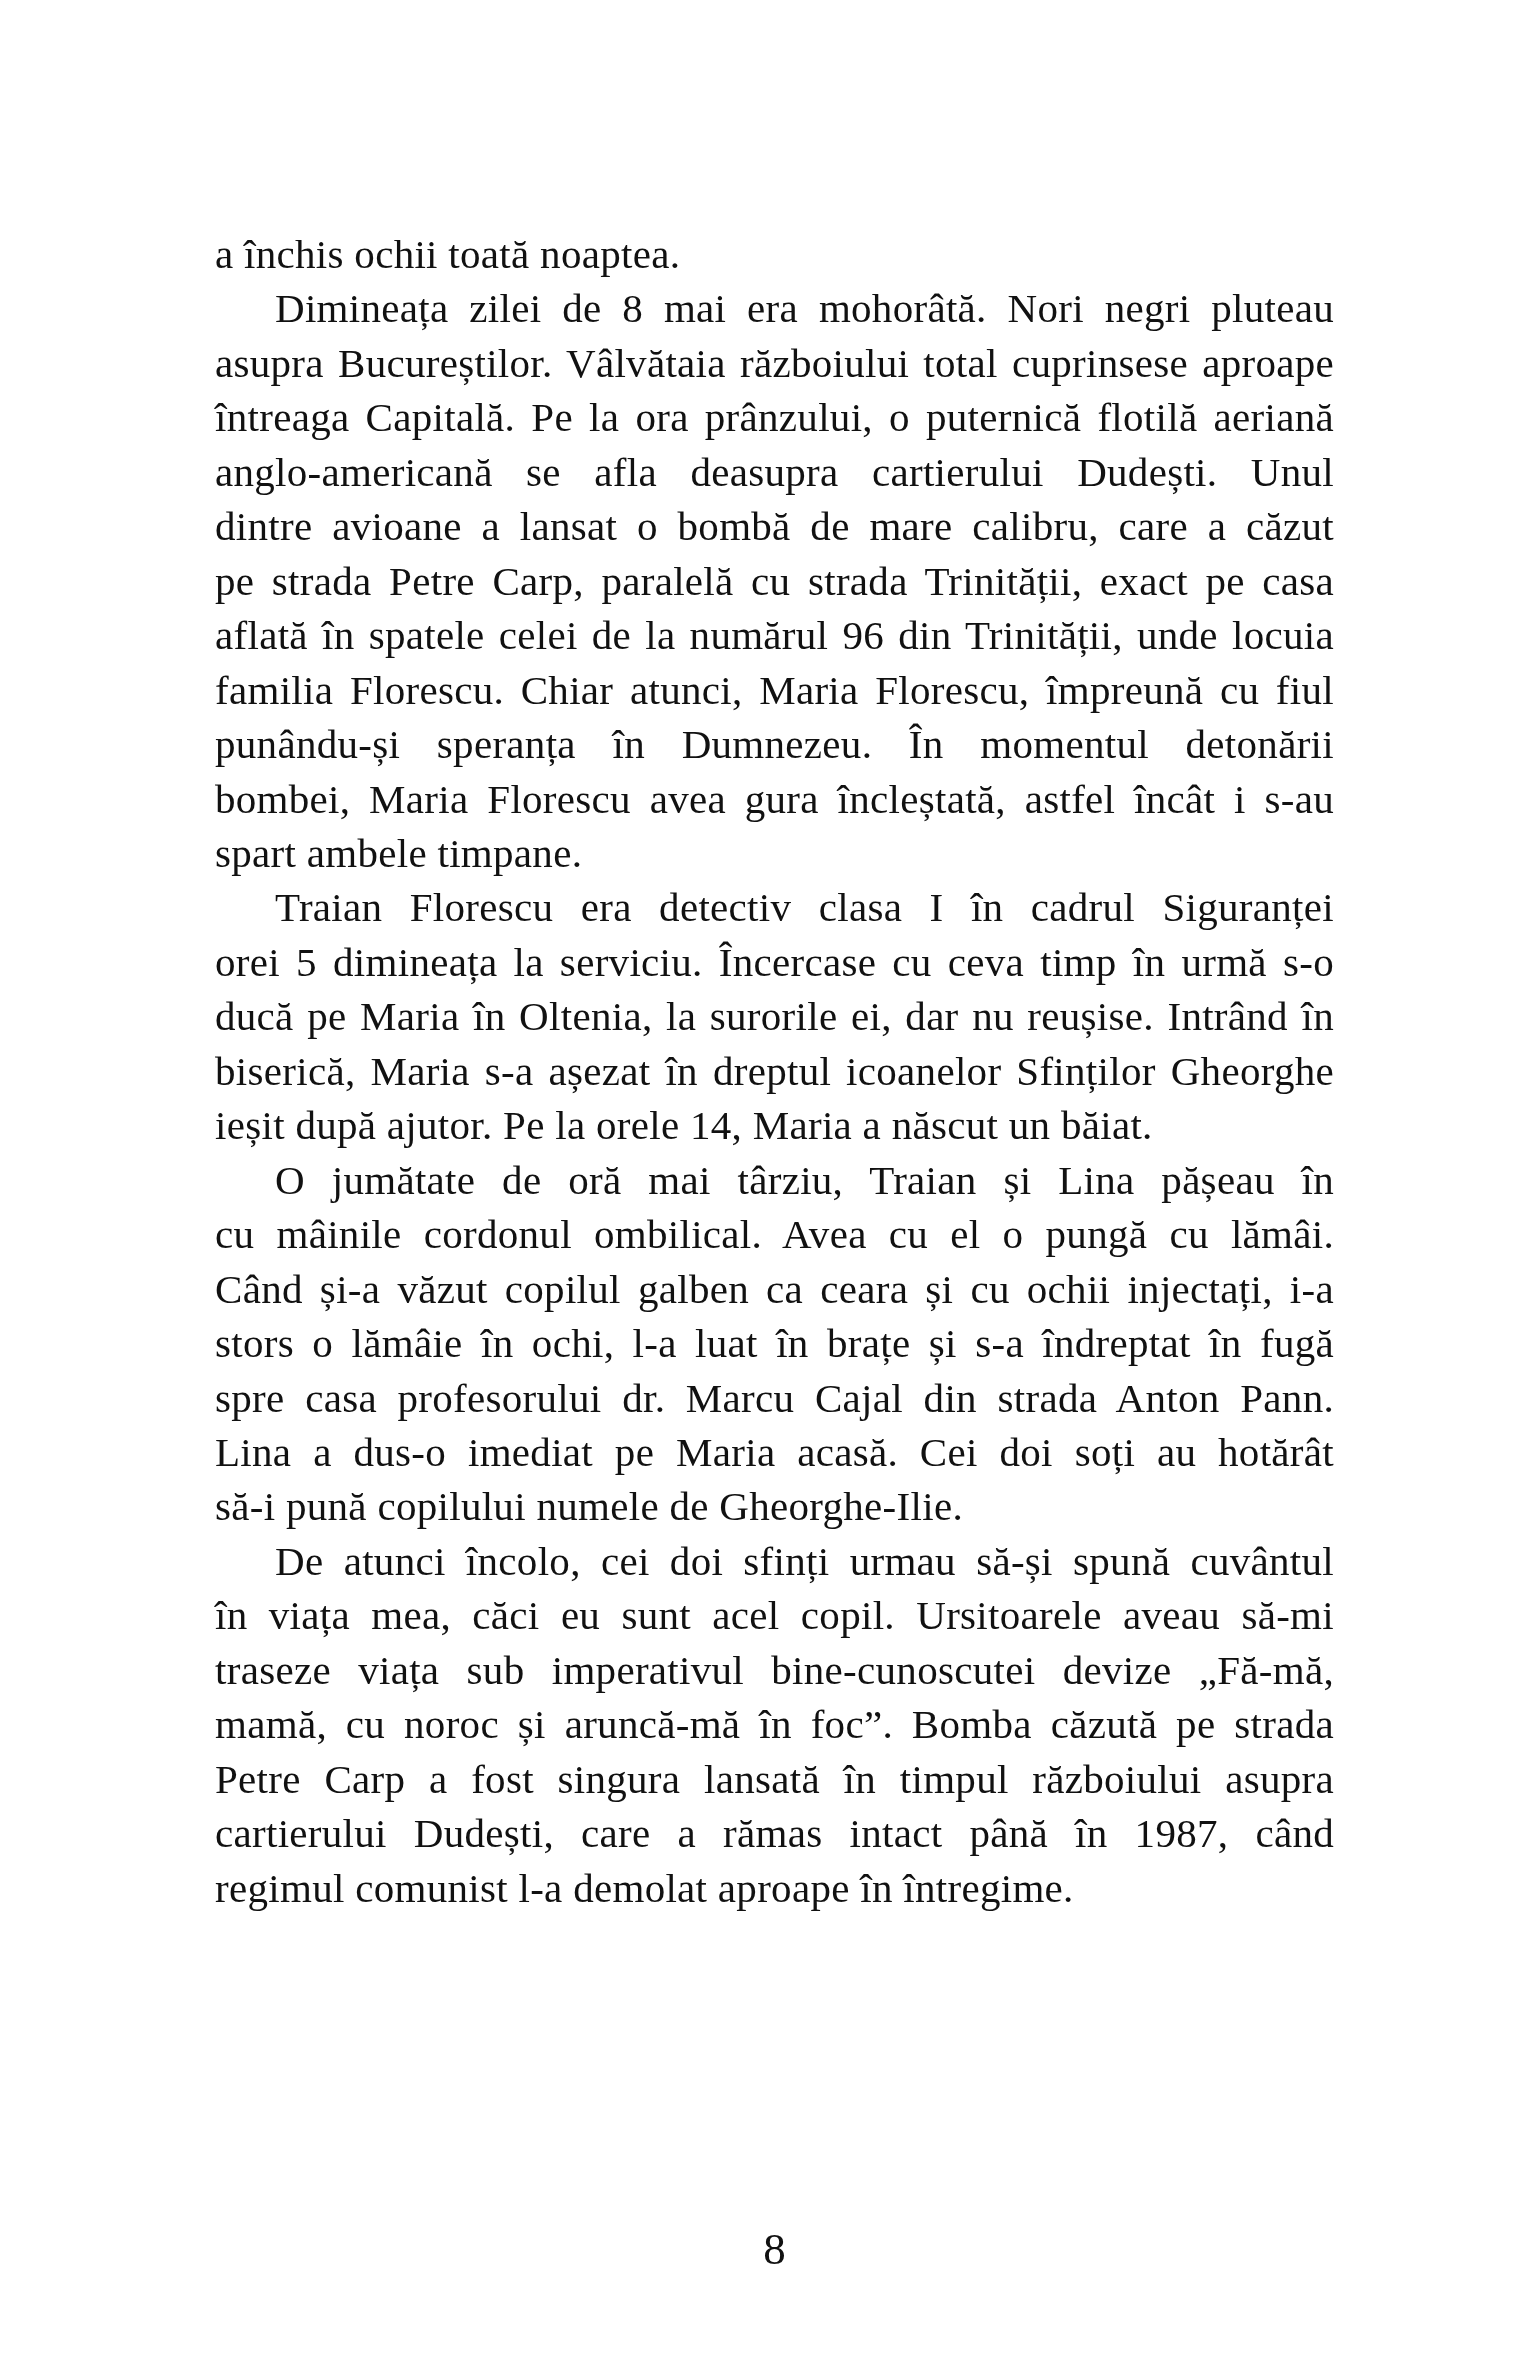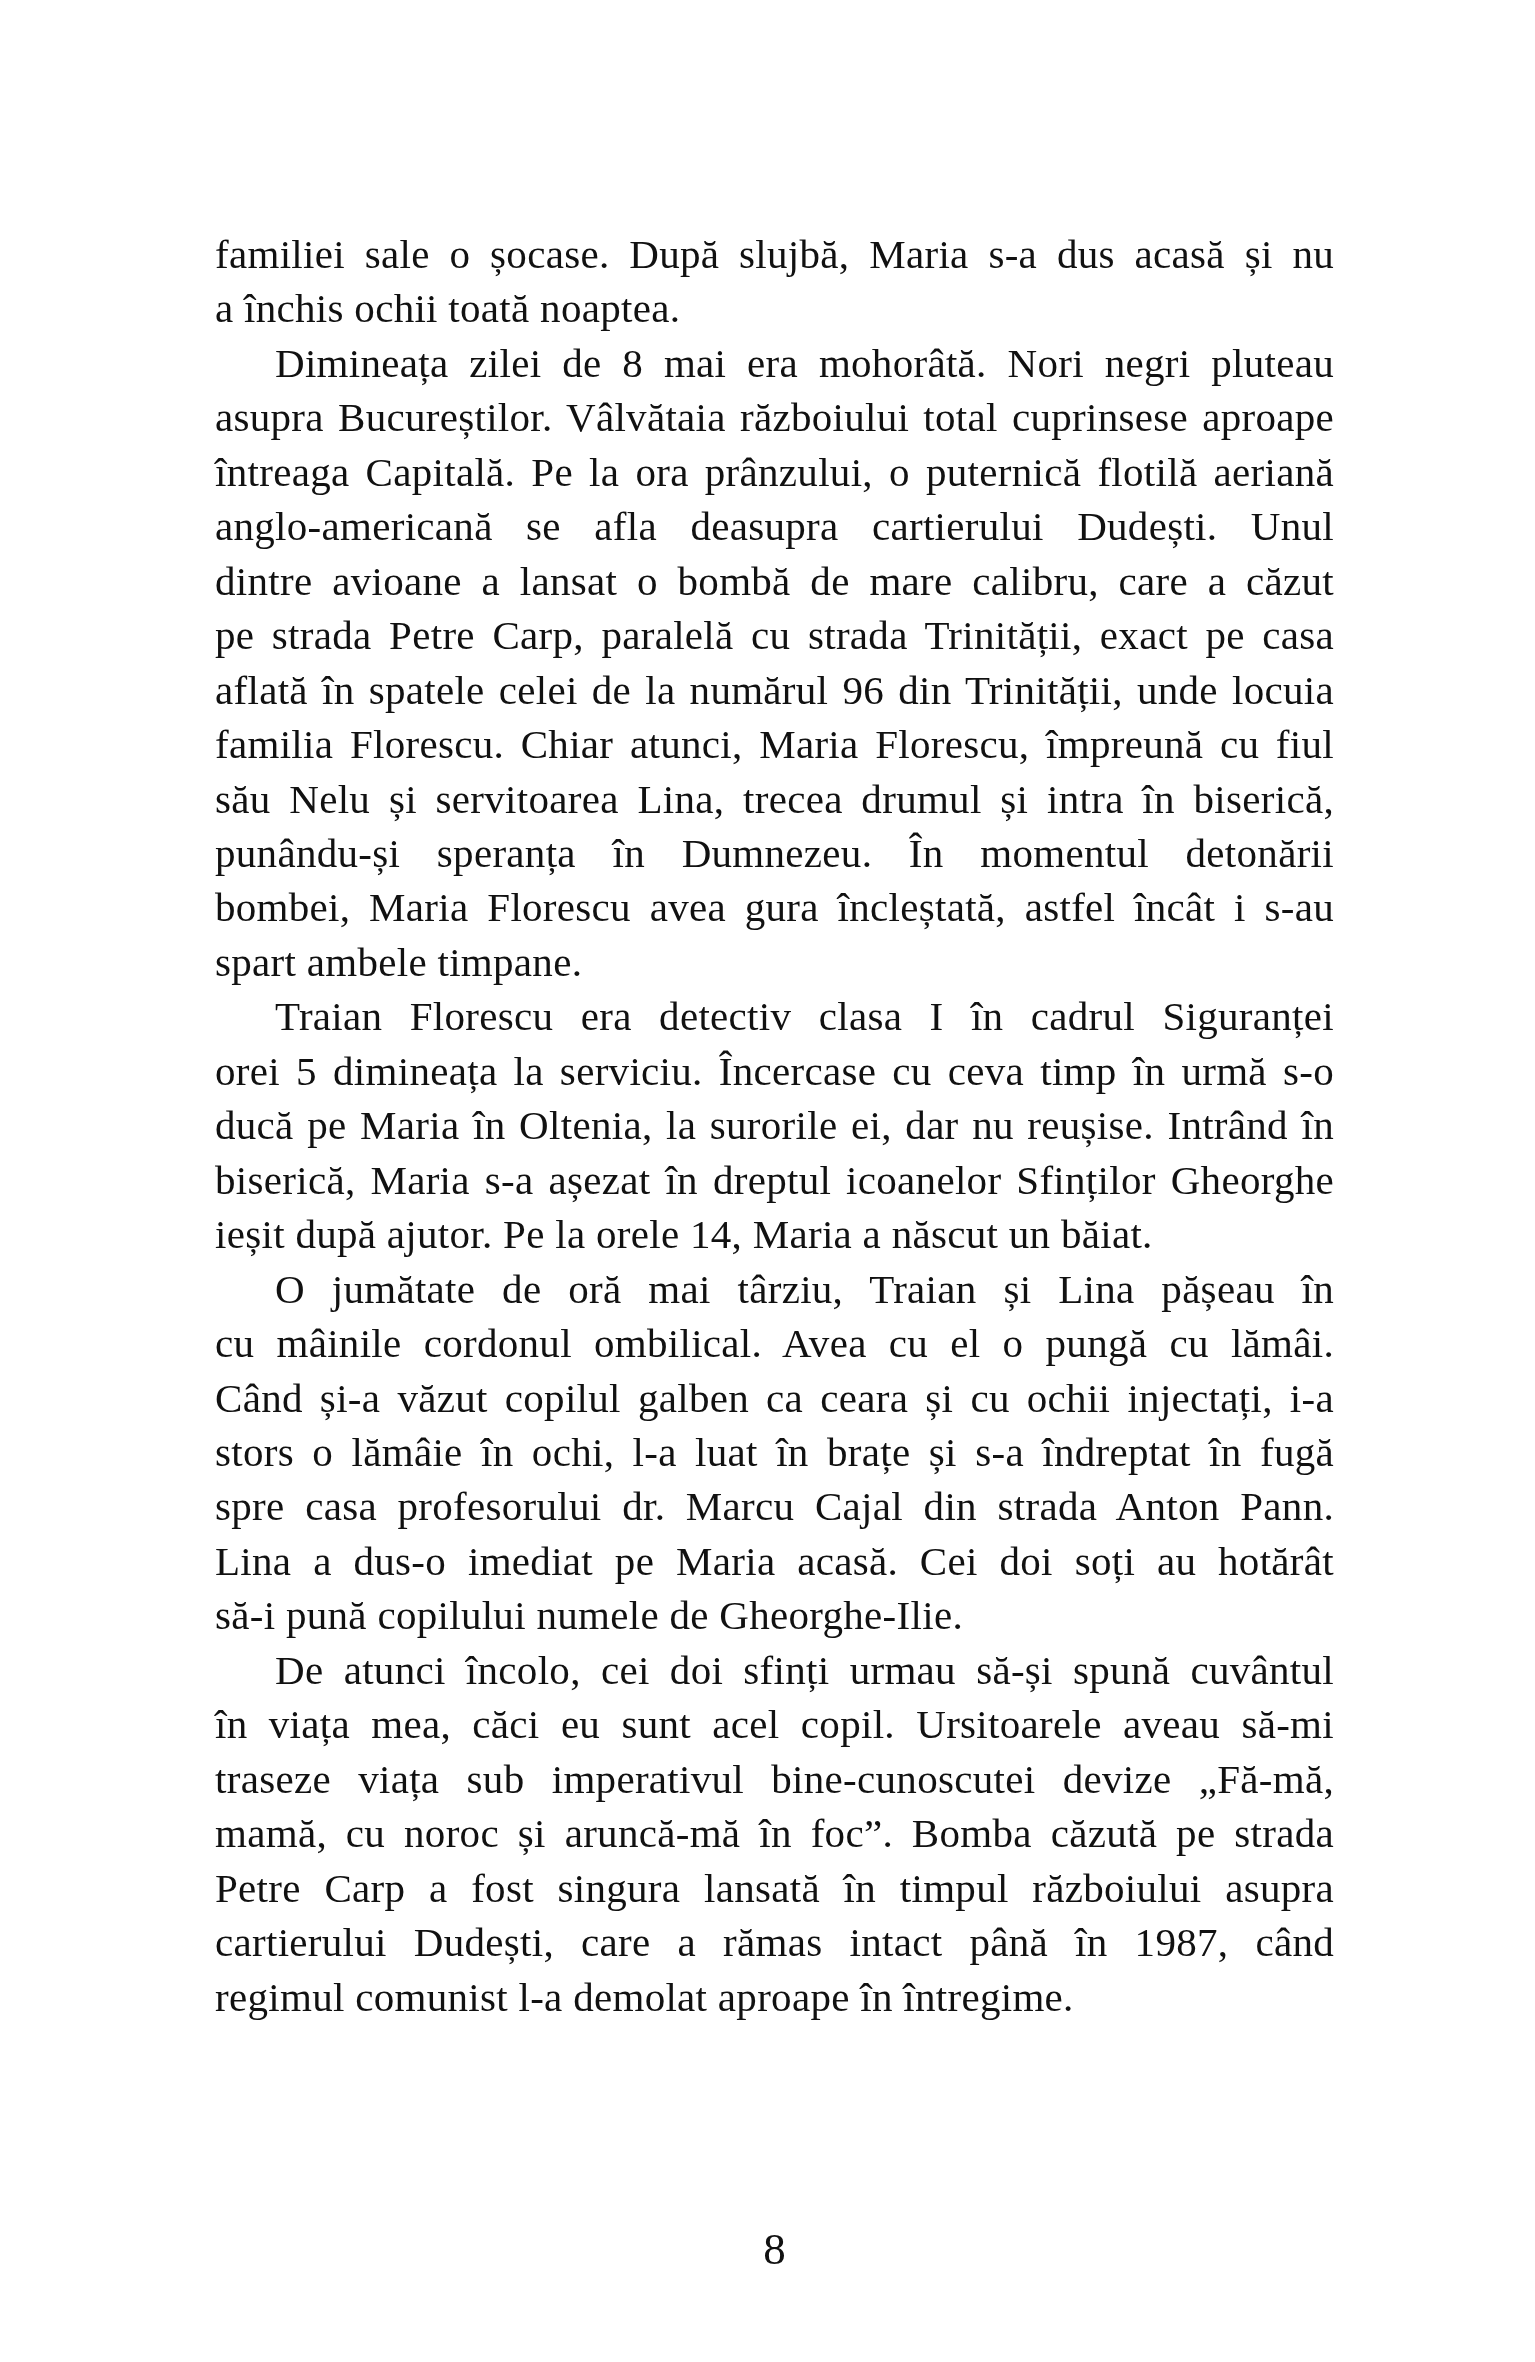--- a/index.html
+++ b/index.html
@@ -56,34 +56,32 @@
       line-height: 54px;
     }
   </style>
 </head>
 <body>
 
 <div class="page">
   <div class="text-block">
 
     <div>
-      <span class="line">familiei sale o șocase. După slujbă, Maria s-a dus acasă și nu</span>
       <span class="line last">a închis ochii toată noaptea.</span>
     </div>
 
     <div>
       <span class="line indent">Dimineața zilei de 8 mai era mohorâtă. Nori negri pluteau</span>
       <span class="line">asupra Bucureștilor. Vâlvătaia războiului total cuprinsese aproape</span>
       <span class="line">întreaga Capitală. Pe la ora prânzului, o puternică flotilă aeriană</span>
       <span class="line">anglo-americană se afla deasupra cartierului Dudești. Unul</span>
       <span class="line">dintre avioane a lansat o bombă de mare calibru, care a căzut</span>
       <span class="line">pe strada Petre Carp, paralelă cu strada Trinității, exact pe casa</span>
       <span class="line">aflată în spatele celei de la numărul 96 din Trinității, unde locuia</span>
       <span class="line">familia Florescu. Chiar atunci, Maria Florescu, împreună cu fiul</span>
-      <span class="line">său Nelu și servitoarea Lina, trecea drumul și intra în biserică,</span>
       <span class="line">punându-și speranța în Dumnezeu. În momentul detonării</span>
       <span class="line">bombei, Maria Florescu avea gura încleștată, astfel încât i s-au</span>
       <span class="line last">spart ambele timpane.</span>
     </div>
 
     <div>
       <span class="line indent">Traian Florescu era detectiv clasa I în cadrul Siguranței</span>
       <span class="line">orei 5 dimineața la serviciu. Încercase cu ceva timp în urmă s-o</span>
       <span class="line">ducă pe Maria în Oltenia, la surorile ei, dar nu reușise. Intrând în</span>
       <span class="line">biserică, Maria s-a așezat în dreptul icoanelor Sfinților Gheorghe</span>

